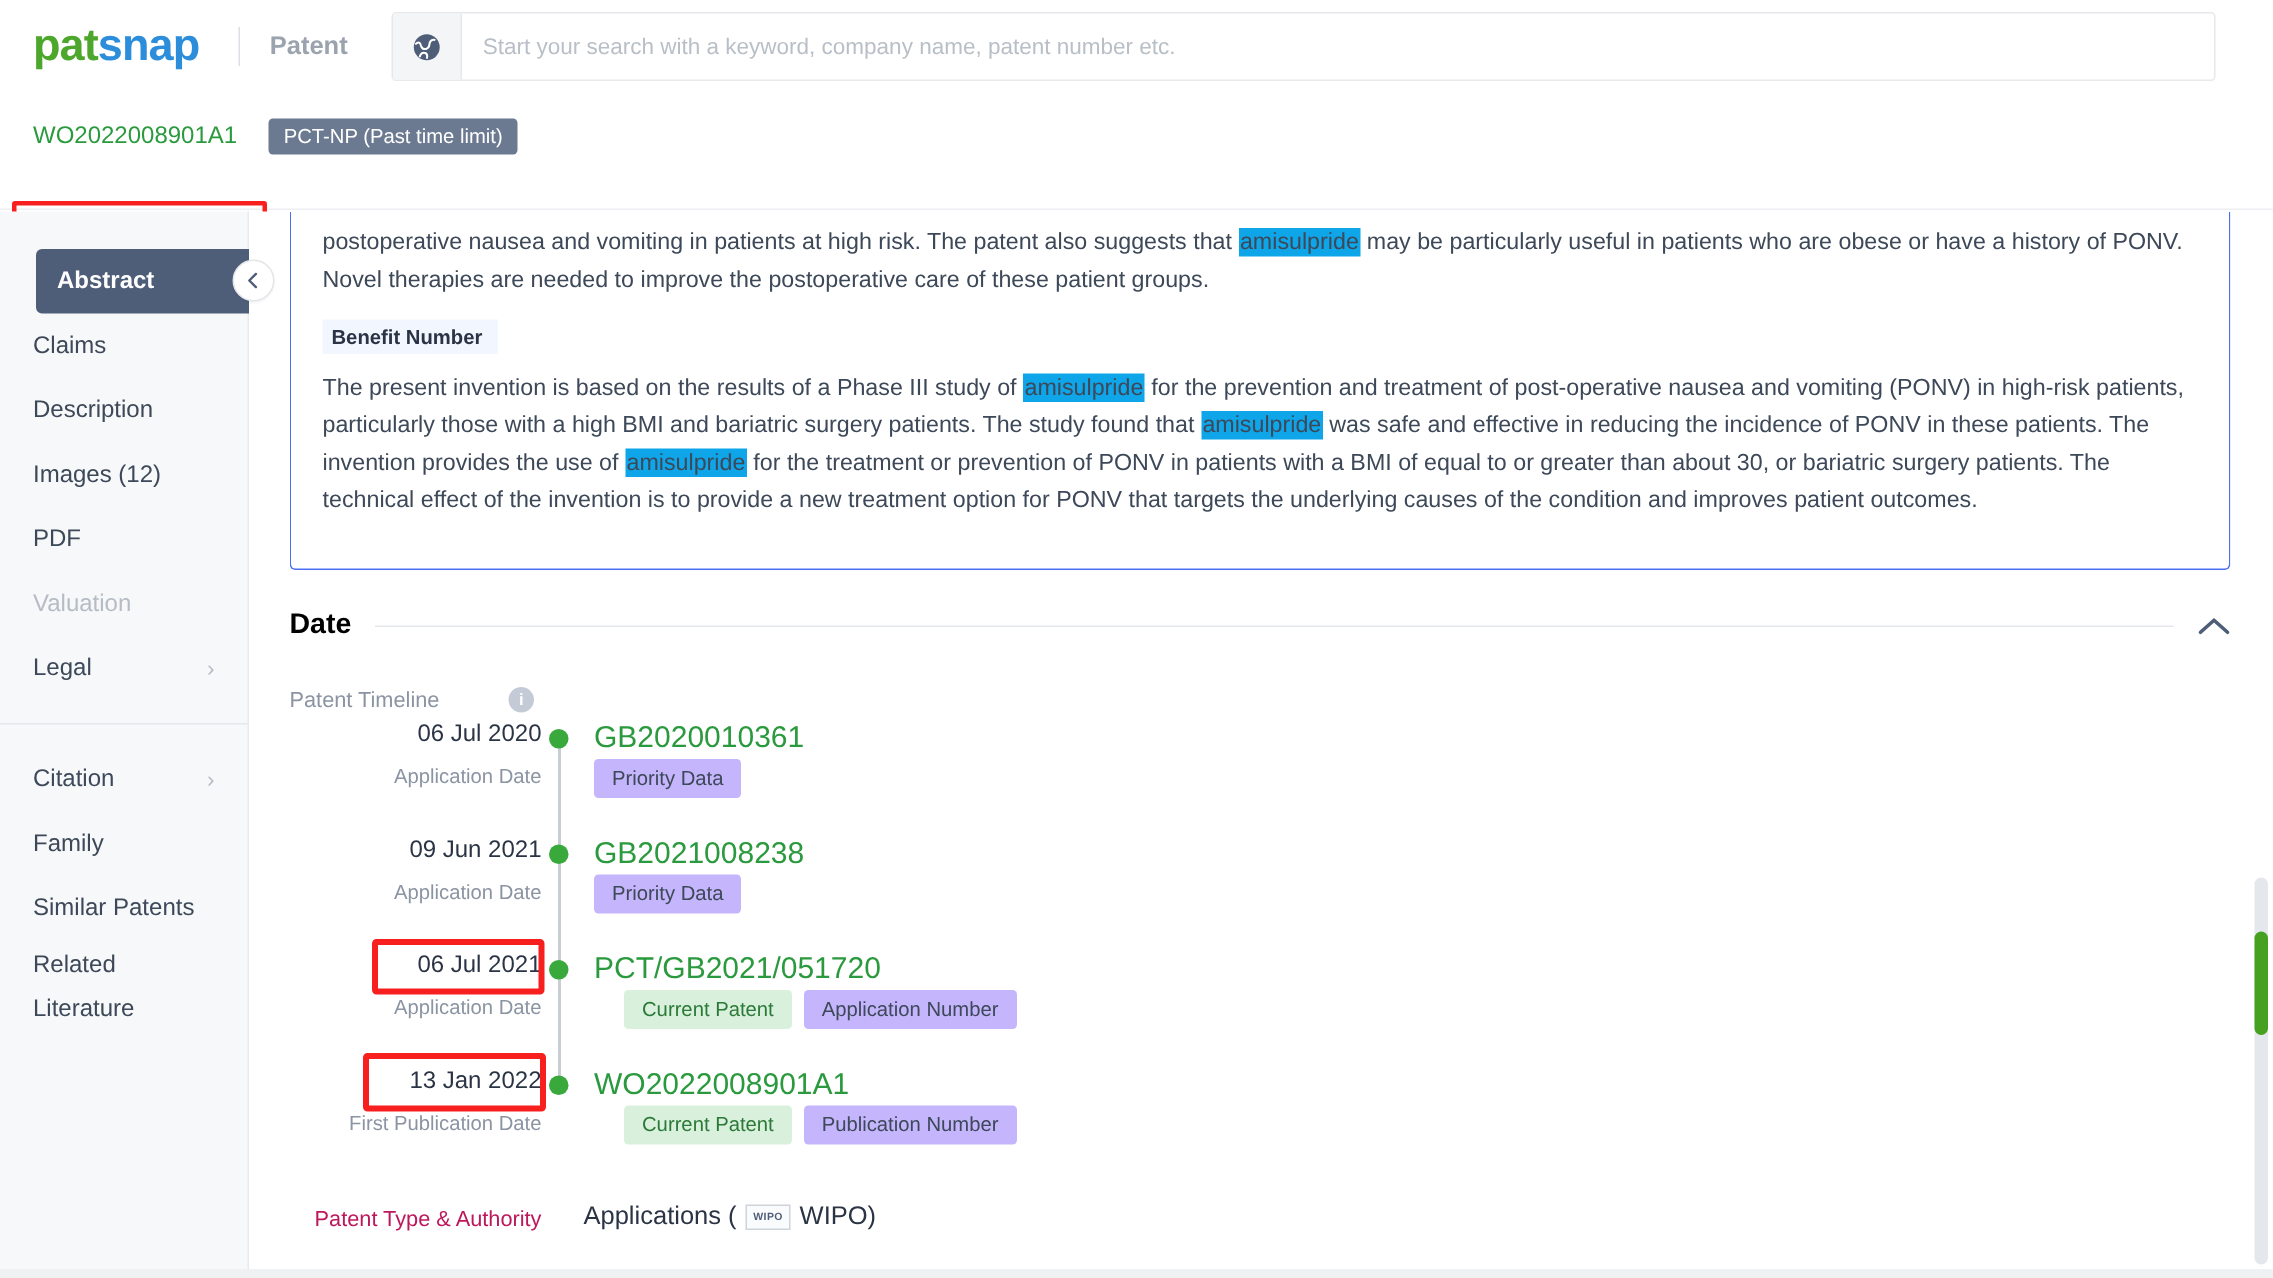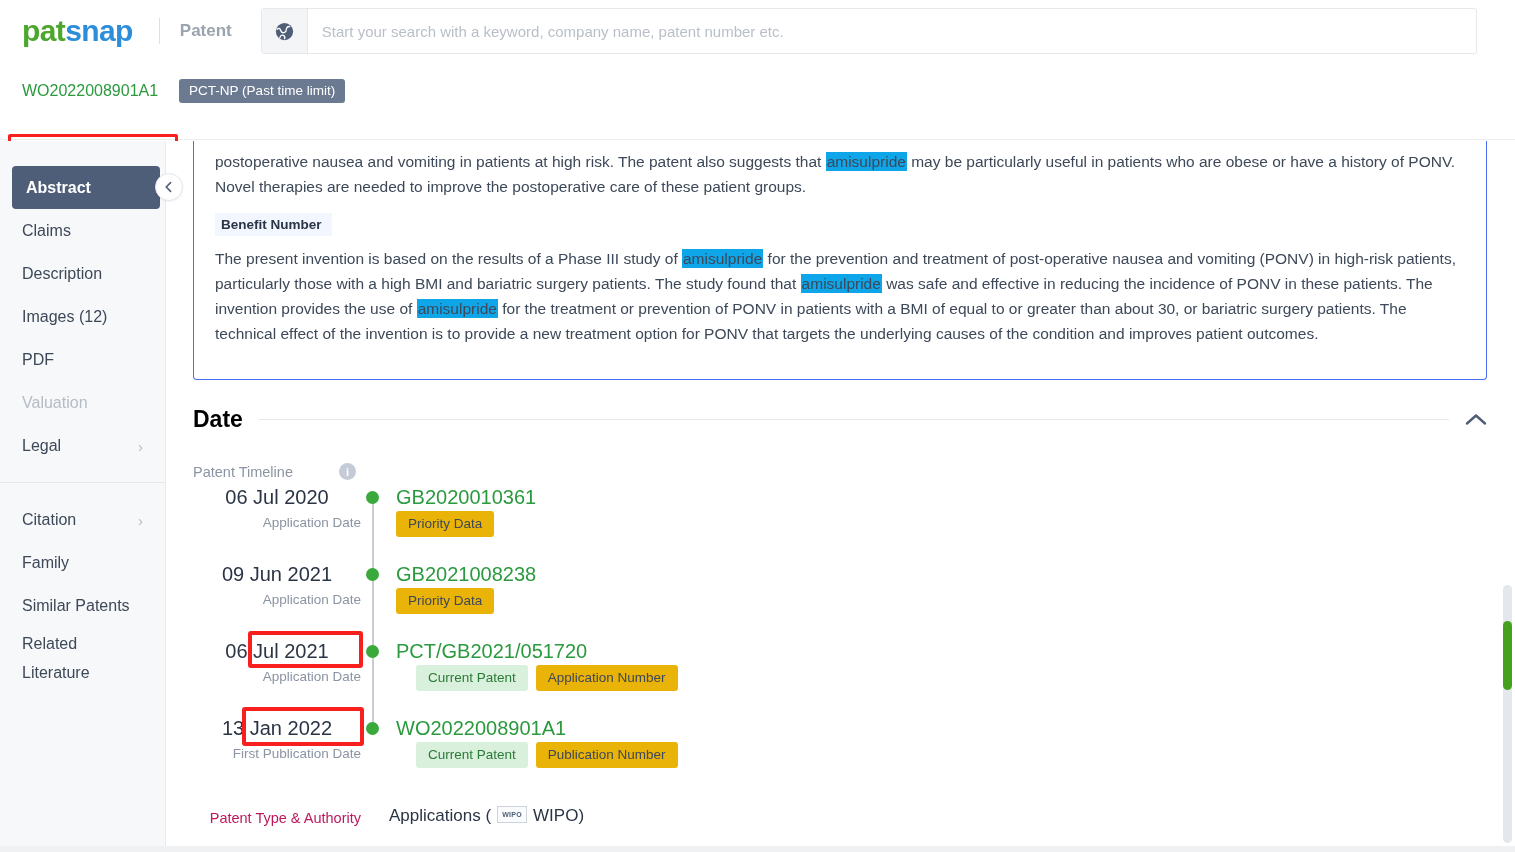--- a/index.html
+++ b/index.html
@@ -113,21 +113,21 @@
     position: relative;
     height: 43px;
     display: flex; align-items: center;
     padding-left: 22px;
     font-size: 16px;
     color: #3d4858;
     cursor: pointer;
   }
   .nav-item.active {
     background: #4e5d78; color: #ffffff;
-    margin-left: 12px;
+    margin-left: 24px;
     width: 148px;
     border-radius: 4px;
     padding-left: 14px;
     font-weight: bold;
   }
   .nav-item.disabled { color: #b6bcc5; cursor: default; }
   .nav-item .chev {
     position: absolute; right: 22px; top: 50%;
     transform: translateY(-50%);
     color: #b6bcc5; font-size: 15px;
@@ -179,21 +179,21 @@
     display: inline-block;
     background: #f2f6fe;
     font-size: 13.5px; font-weight: bold; color: #2b3445;
     padding: 4px 10px 4px 6px;
     margin: 14px 0 10px 0;
   }
 
   
   #date-section { position: absolute; left: 27px; top: 265px; width: 1294px; }
   #date-head { display: flex; align-items: center; }
-  #date-title { font-size: 23px; font-weight: bold; color: #000; }
+  #date-title { font-size: 19px; font-weight: bold; color: #000; }
   #date-rule { flex: 1; height: 1px; background: #e4e7ec; margin: 0 16px; }
   #date-collapse { cursor: pointer; display: flex; }
 
   #timeline-label-row {
     display: flex; align-items: center;
     margin-top: 30px;
     gap: 37px;
   }
   #timeline-label { font-size: 14.5px; color: #8b94a3; }
   #info-icon {
@@ -205,43 +205,43 @@
   }
 
   #timeline { position: relative; margin-top: 6px; }
   #timeline-axis {
     position: absolute; left: 179px; top: 11px;
     width: 1.5px; height: 230px; background: #c9cdd4;
   }
   .tl-row { position: relative; height: 77px; }
   .tl-date {
     position: absolute; right: auto; left: 0; top: 0;
-    width: 168px; text-align: center;
-    font-size: 20px; color: #2b3445;
+    width: 168px; text-align: right;
+    font-size: 16px; color: #2b3445;
   }
   .tl-sub {
     position: absolute; left: 0; top: 29px;
     width: 168px; text-align: right;
     font-size: 13.5px; color: #8b94a3;
   }
   .tl-dot {
     position: absolute; left: 173px; top: 5px;
     width: 13px; height: 13px; border-radius: 50%;
     background: #39a93c; z-index: 2;
   }
   .tl-num {
     position: absolute; left: 203px; top: 0;
     font-size: 20px; color: #2b9a3e; cursor: pointer;
   }
   .tl-tags { position: absolute; left: 203px; top: 25px; display: flex; gap: 8px; }
   .tag {
     font-size: 13.5px;
     padding: 5px 12px 6px 12px;
     border-radius: 3px;
-    background: #eab308; color: #3d4858;
+    background: #c4b5fd; color: #3d4858;
     white-space: nowrap;
   }
   .tag.green { background: #d9f0dc; color: #2b7a38; margin-left: 20px; }
 
   .redbox {
     position: absolute;
     border: 4px solid #f81f1f;
     border-radius: 3px;
     pointer-events: none;
     z-index: 5;
@@ -253,21 +253,21 @@
     height: 40px;
   }
   #authority-label {
     position: absolute; left: 0; top: 4px;
     width: 168px; text-align: right;
     font-size: 14.5px; color: #be185d;
   }
   #authority-value {
     position: absolute; left: 196px; top: 0px;
     font-size: 17px; color: #2b3445;
-    display: flex; align-items: flex-start;
+    display: flex; align-items: center;
   }
   #wipo-chip {
     display: inline-flex; align-items: center; justify-content: center;
     width: 30px; height: 17px;
     border: 1px solid #cfd4db; background: #fafbfc;
     font-size: 7px; font-weight: bold; color: #4e5d78;
     margin: 0 6px; letter-spacing: 0.3px;
   }
   #cut-row {
     position: relative; margin-top: 4px; height: 22px; overflow: hidden;

